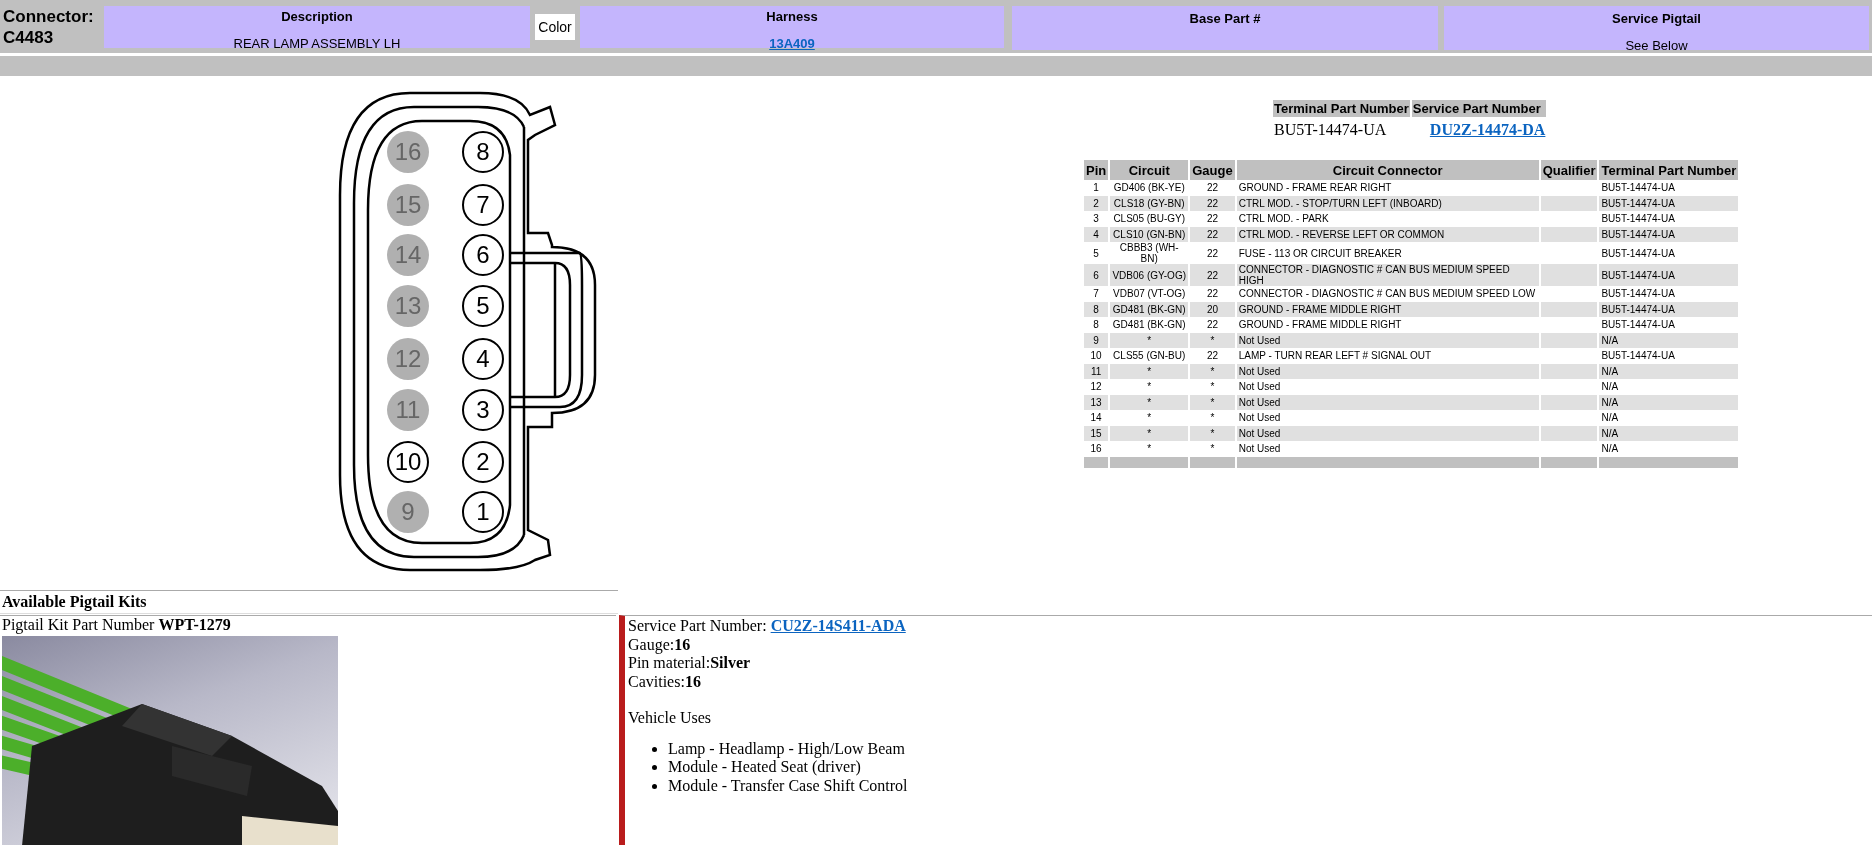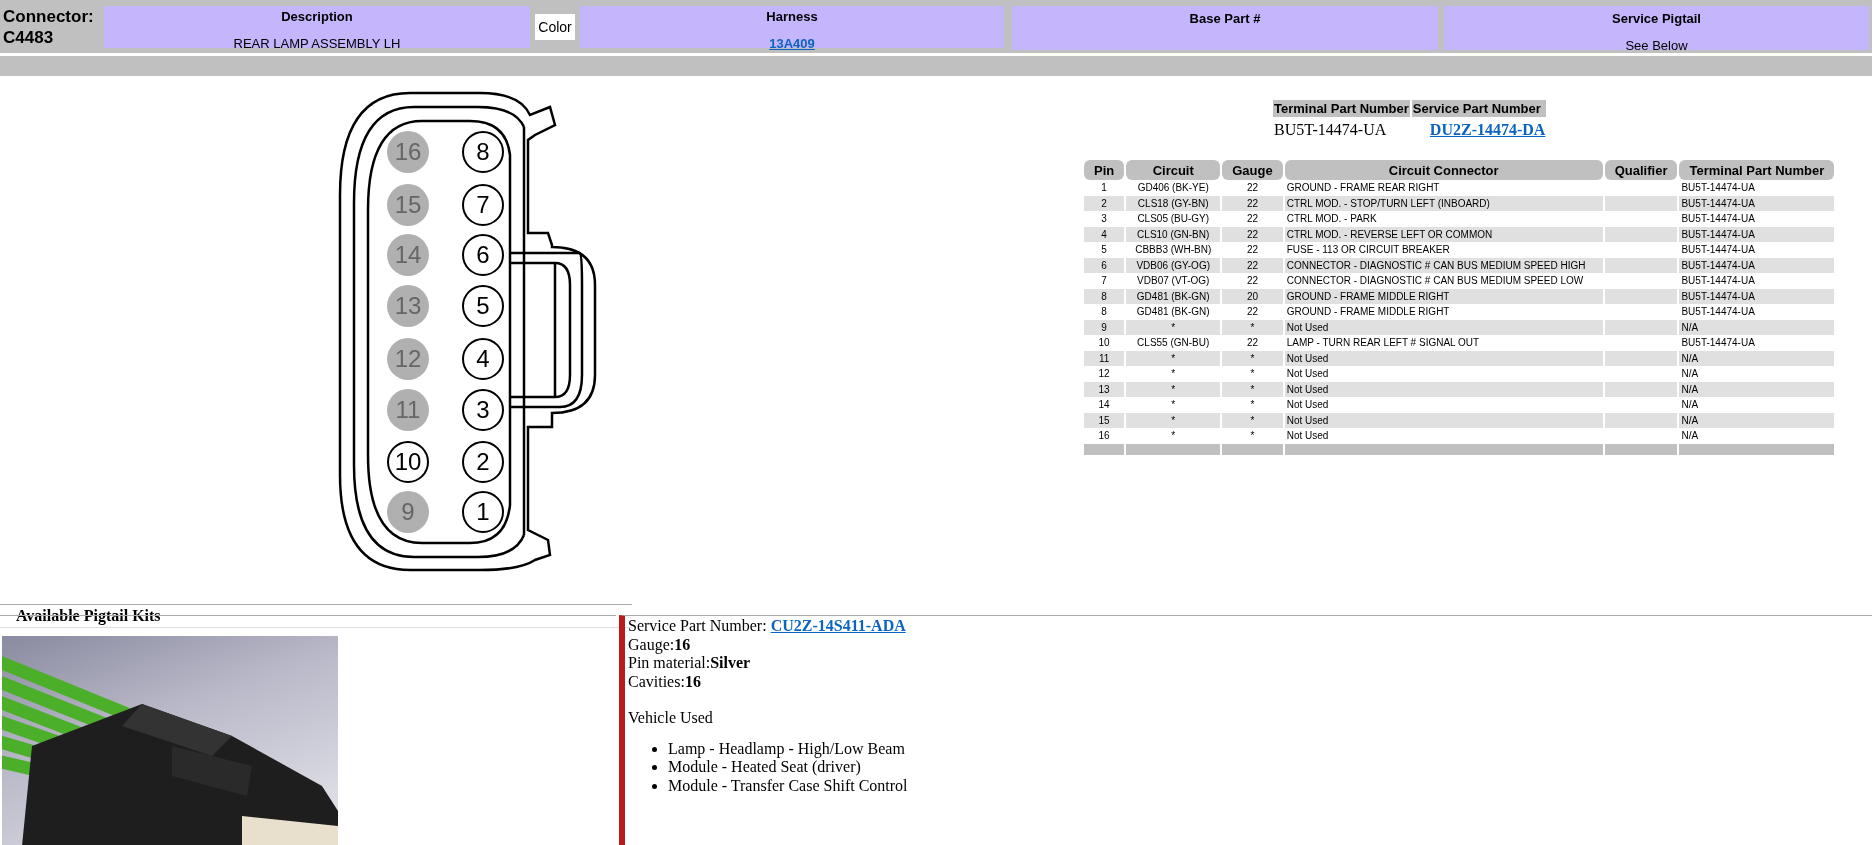--- a/index.html
+++ b/index.html
@@ -12,26 +12,26 @@
   .colorcell { position:absolute; left:535px; top:14px; width:40px; height:26px; background:#fff; font-size:14px; text-align:center; line-height:26px; }
   .bar2 { position:absolute; left:0; top:56px; width:1872px; height:20px; background:#c0c0c0; }
   a.lnk { color:#0b64c0; text-decoration:underline; font-weight:bold; cursor:pointer; }
   .diagram { position:absolute; left:330px; top:85px; width:280px; height:500px; }
   .tpn { position:absolute; left:1271px; top:98px; font-family:"Liberation Serif", serif; }
   .tpn table { border-collapse:separate; border-spacing:2px; }
   .tpn th { background:#c0c0c0; font-family:"Liberation Sans", sans-serif; font-size:13px; padding:1px 1px; text-align:left; }
   .tpn td { font-size:16px; padding:2px 1px; }
   .pins { position:absolute; left:1082px; top:160px; }
   .pins table { border-collapse:separate; border-spacing:2px 0; font-size:10px; }
-  .pins th { background:#c0c0c0; font-size:13px; padding:2px 10px; height:16px;border-radius:6px; }
+  .pins th { background:#c0c0c0; font-size:13px; padding:2px 2px; height:16px; }
   .pins td { height:15.5px; padding:0 2px; }
   .pins tr.alt td { background:#e0e0e0; }
   .pins tr.foot td { background:#c0c0c0; height:11px; }
   .pins td.c { text-align:center; }
-  .kits-hd { position:absolute; left:0; top:590px; width:616px; height:22px; border-top:1px solid #aaa; border-bottom:1px solid #ddd; font-family:"Liberation Serif", serif; font-weight:bold; font-size:16px; line-height:22px; padding-left:16px;margin-top:14px; }
+  .kits-hd { position:absolute; left:0; top:590px; width:616px; height:22px; border-top:1px solid #aaa; border-bottom:1px solid #ddd; font-family:"Liberation Serif", serif; font-weight:bold; font-size:16px; line-height:22px; padding-left:2px; }
   .kit-left { position:absolute; left:0; top:615px; width:616px; height:230px; border-top:1px solid #aaa; font-family:"Liberation Serif", serif; font-size:16px; }
   .kit-right { position:absolute; left:619px; top:615px; width:1253px; height:230px; border-top:1px solid #aaa; border-left:6px solid #b91c1c; font-family:"Liberation Serif", serif; font-size:16px; padding-left:3px; line-height:18.5px; box-sizing:border-box; }
   .kit-right ul { margin:12px 0 0 0; padding-left:40px; }
   .photo { position:absolute; left:2px; top:20px; width:336px; height:210px; overflow:hidden; background:linear-gradient(160deg,#8a8aa0 0%,#b8b8c8 40%,#e8e8ee 100%); }
 </style>
 </head>
 <body>
 
 <div class="hdr">
   <div class="conn">
@@ -266,20 +266,23 @@
           <td></td>
           <td></td>
           <td></td>
         </tr>
       </tbody>
   </table>
 </div>
 
 <div class="kits-hd">Available Pigtail Kits</div>
 <div class="kit-left">
+  <div style="padding-left:2px;">
+    <span>Pigtail Kit Part Number </span><b>WPT-1279</b>
+  </div>
   <div class="photo">
     <svg width="336" height="210" viewBox="0 0 336 210" xmlns="http://www.w3.org/2000/svg">
       <g stroke="#4caf2a" stroke-width="13" stroke-linecap="round" fill="none">
         <line x1="-5" y1="25" x2="130" y2="80"></line>
         <line x1="-5" y1="45" x2="120" y2="95"></line>
         <line x1="-5" y1="65" x2="110" y2="110"></line>
         <line x1="-5" y1="85" x2="95" y2="120"></line>
         <line x1="-5" y1="105" x2="80" y2="130"></line>
         <line x1="-5" y1="125" x2="60" y2="140"></line>
       </g>
@@ -290,19 +293,19 @@
     </svg>
   </div>
 </div>
 <div class="kit-right">
   <div style="margin-top:1px;">
     <span>Service Part Number: </span><a class="lnk">CU2Z-14S411-ADA</a>
   </div>
   <div><span>Gauge:</span><b>16</b></div>
   <div><span>Pin material:</span><b>Silver</b></div>
   <div><span>Cavities:</span><b>16</b></div>
-  <div style="margin-top:18px;">Vehicle Used</div>
+  <div style="margin-top:18px;">Vehicle Uses</div>
   <ul>
     <li>Lamp - Headlamp - High/Low Beam</li>
     <li>Module - Heated Seat (driver)</li>
     <li>Module - Transfer Case Shift Control</li>
   </ul>
 </div>
 
 </body></html>

